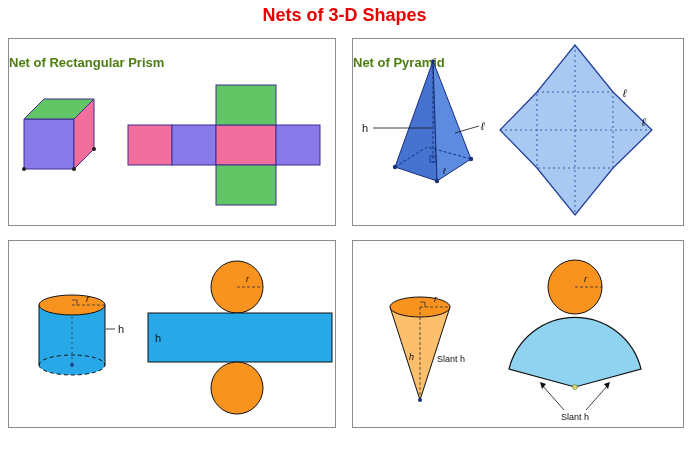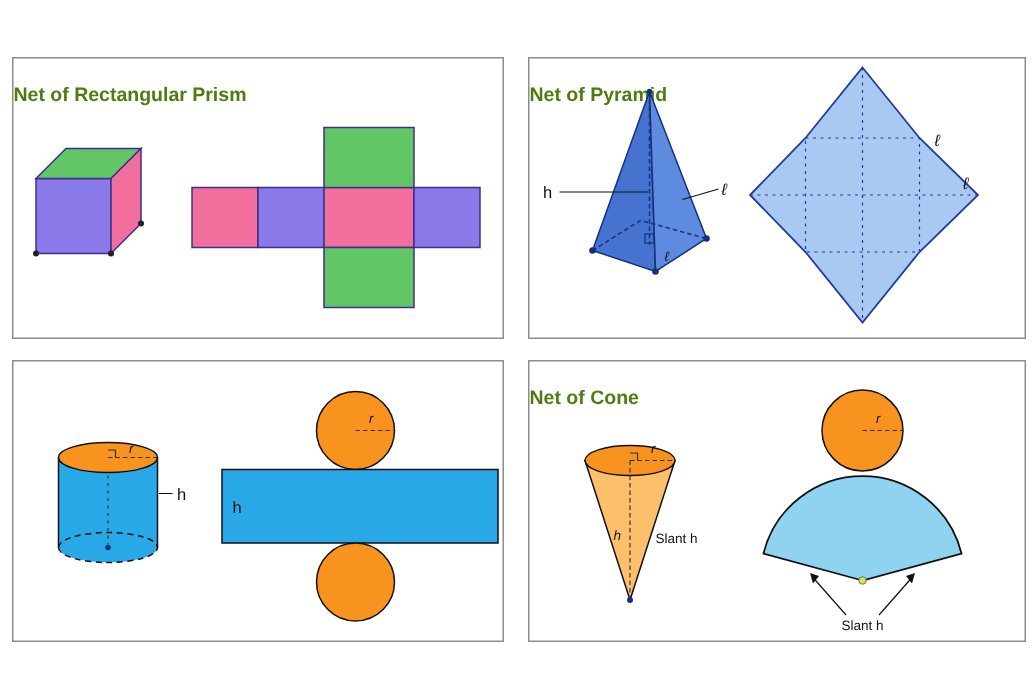--- a/index.html
+++ b/index.html
@@ -15,20 +15,21 @@
   text{font-family:"Liberation Sans",sans-serif;fill:#111;}
   .lbl{font-size:11px;}
   .lbl-s{font-size:9px;}
   .ital{font-style:italic;}
 </style>
 </head>
 <body>
 
 <div id="stage">
 
+  <div class="main-title">Nets of 3-D Shapes</div>
 
   <div class="panel" style="left:8px;top:38px;width:326px;height:186px">
     <div class="panel-title">Net of Rectangular Prism</div>
     <svg width="324" height="184" viewBox="0 0 324 184">
       <g stroke="#3d2f8f" stroke-width="1">
         <polygon points="15,80 65,80 65,130 15,130" fill="#8a79e8"></polygon>
         <polygon points="15,80 35,60 85,60 65,80" fill="#63c666"></polygon>
         <polygon points="65,80 85,60 85,110 65,130" fill="#f26f9d"></polygon>
         <circle cx="15" cy="130" r="2" fill="#222" stroke="none"></circle>
         <circle cx="65" cy="130" r="2" fill="#222" stroke="none"></circle>
@@ -97,21 +98,20 @@
         <line x1="228" y1="46" x2="254" y2="46" stroke="#333" stroke-width="0.8" stroke-dasharray="3,2"></line>
         <text x="237" y="41" class="lbl-s ital">r</text>
         <rect x="139" y="72" width="184" height="49" stroke="#111" stroke-width="1" fill="#29a8e8"></rect>
         <text x="146" y="101" class="lbl">h</text>
         <circle cx="228" cy="147" r="26" stroke="#111" stroke-width="1" fill="#f7931e"></circle>
       </g>
     </svg>
   </div>
 
   <div class="panel" style="left:352px;top:240px;width:330px;height:186px">
-    <div class="panel-title">Net of Cone</div>
     <svg width="328" height="184" viewBox="0 0 328 184">
       <g>
         <polygon points="37,66 67,159 97,66" stroke="#111" stroke-width="1" fill="#fcbf6b"></polygon>
         <ellipse cx="67" cy="66" rx="30" ry="10" stroke="#111" stroke-width="1" fill="#f7931e"></ellipse>
         <line x1="67" y1="66" x2="97" y2="66" stroke="#333" stroke-width="0.8" stroke-dasharray="3,2"></line>
         <path d="M67,61 h5 v5" fill="none" stroke="#333" stroke-width="0.8"></path>
         <text x="81" y="61" class="lbl-s ital">r</text>
         <line x1="67" y1="66" x2="67" y2="157" stroke="#333" stroke-width="0.8" stroke-dasharray="3,2"></line>
         <text x="56" y="119" class="lbl-s ital">h</text>
         <text x="84" y="121" class="lbl-s">Slant h</text>

